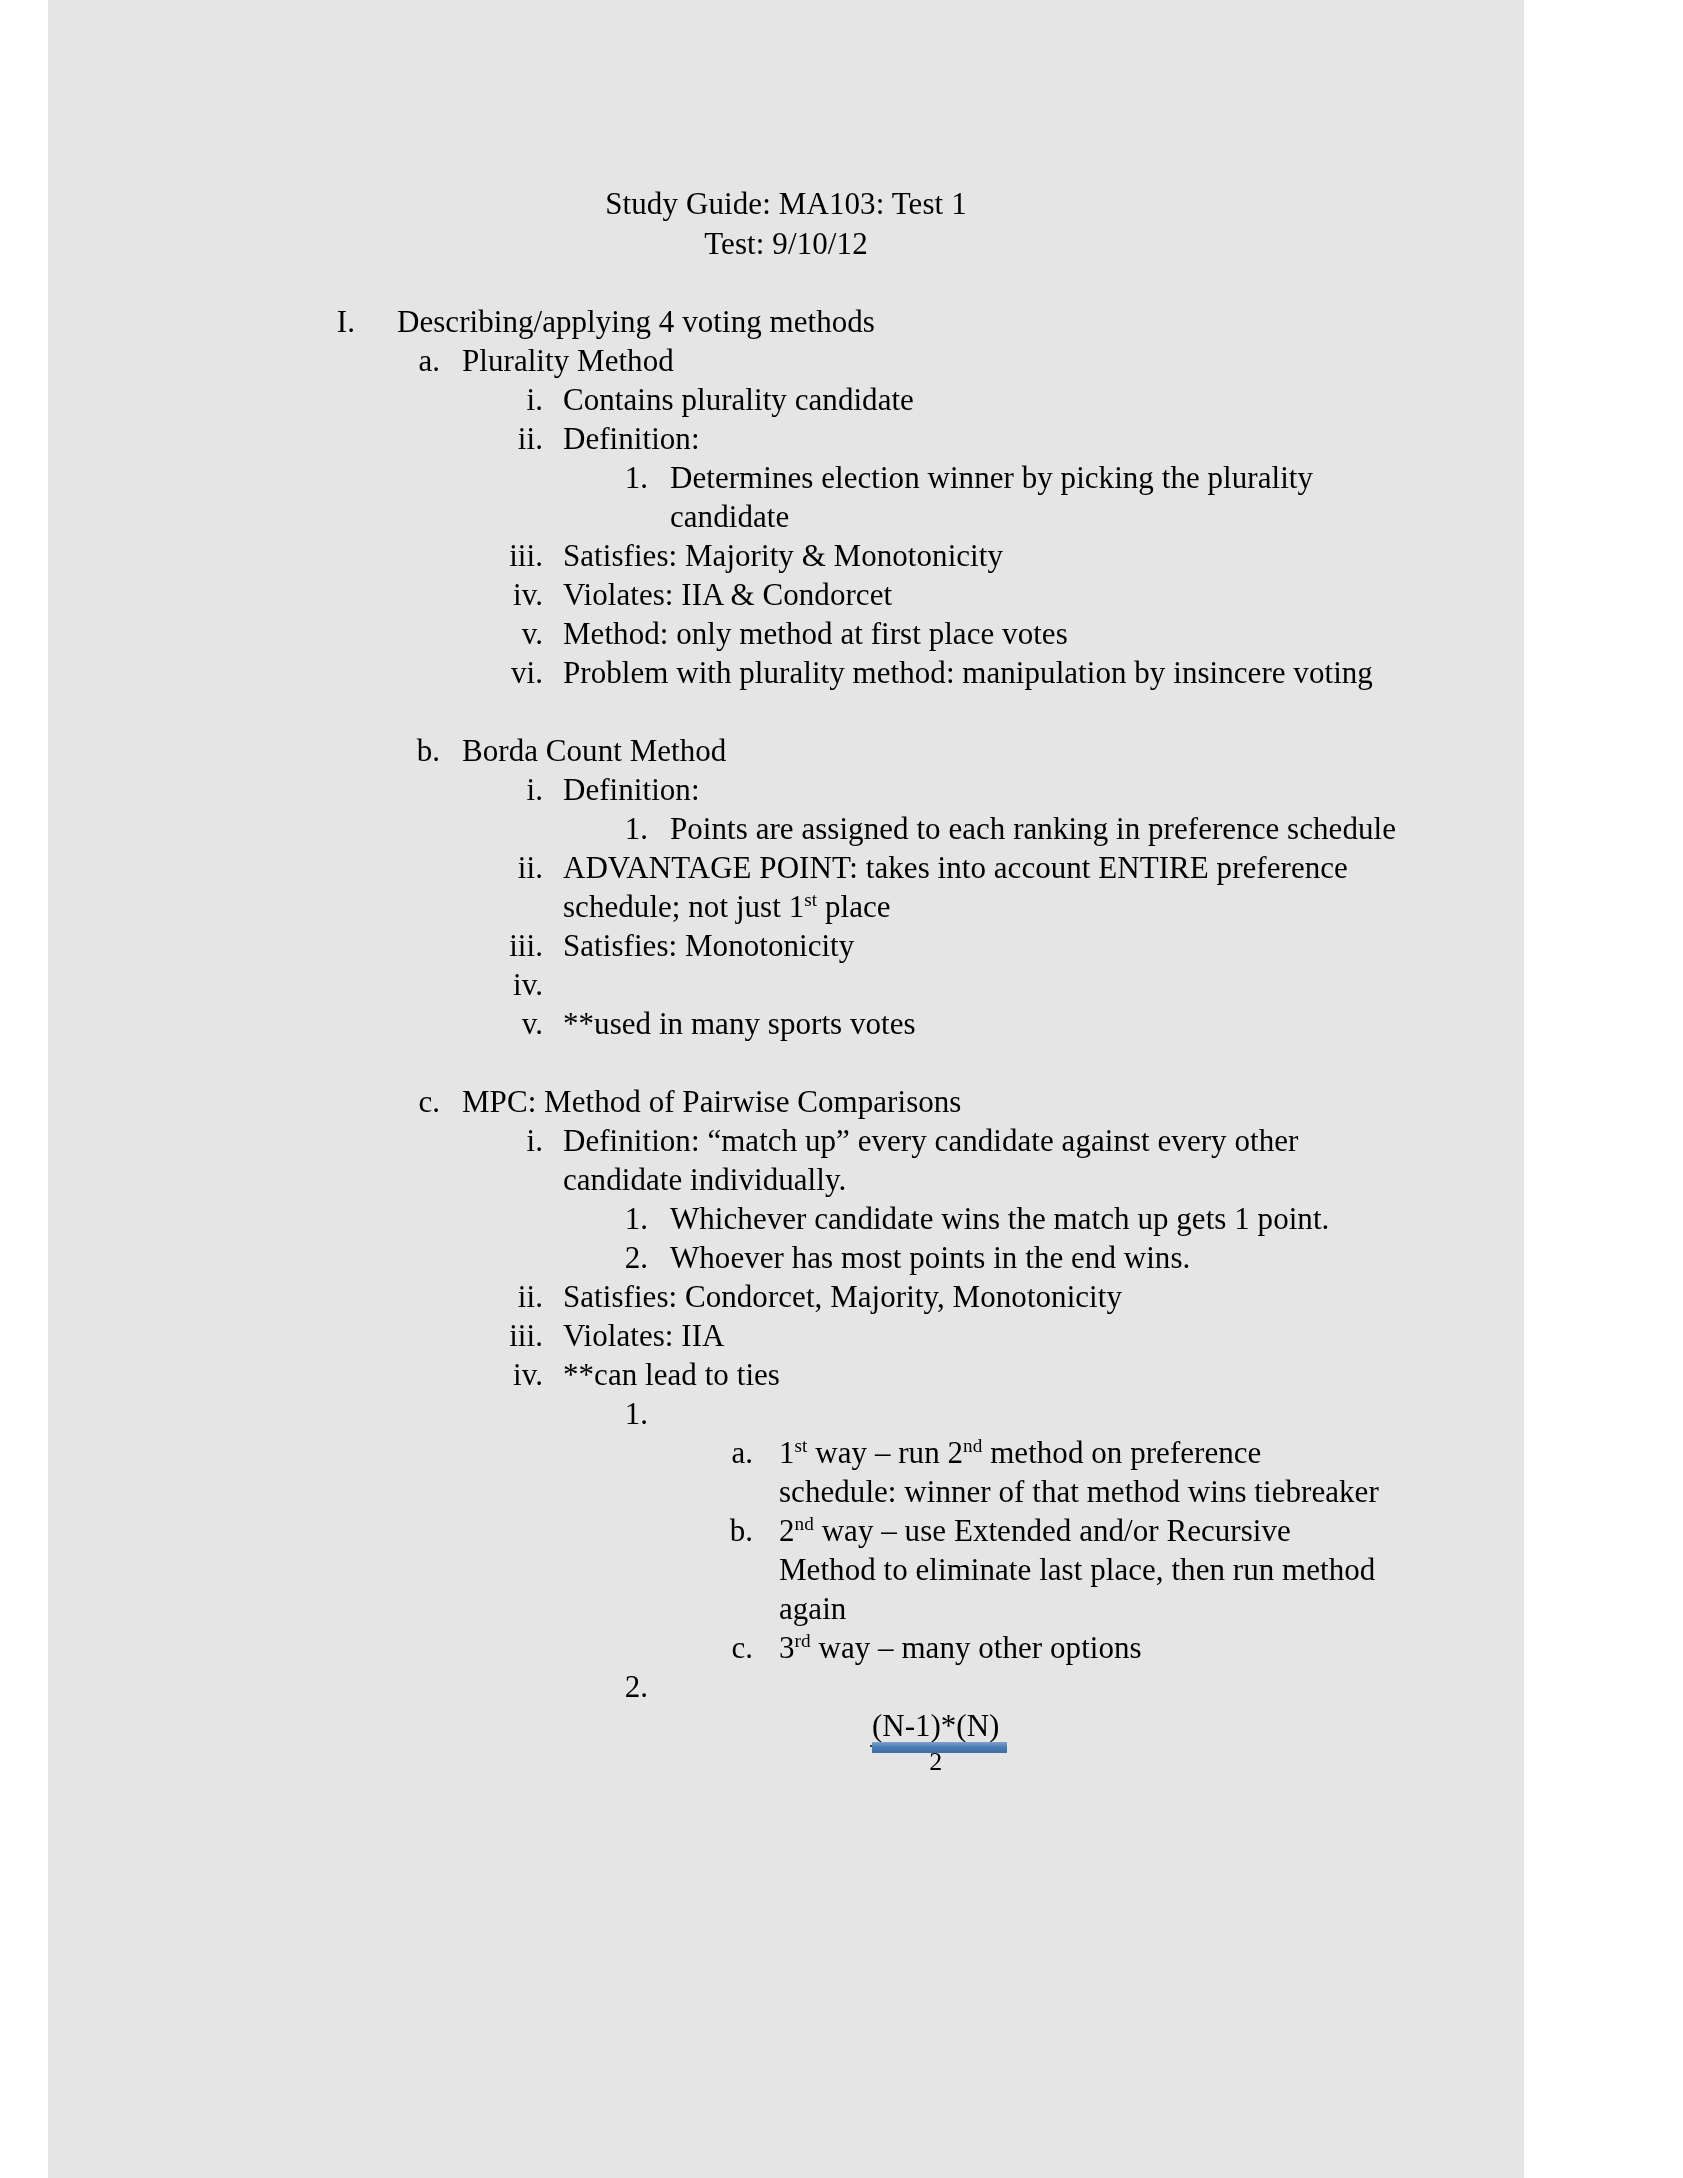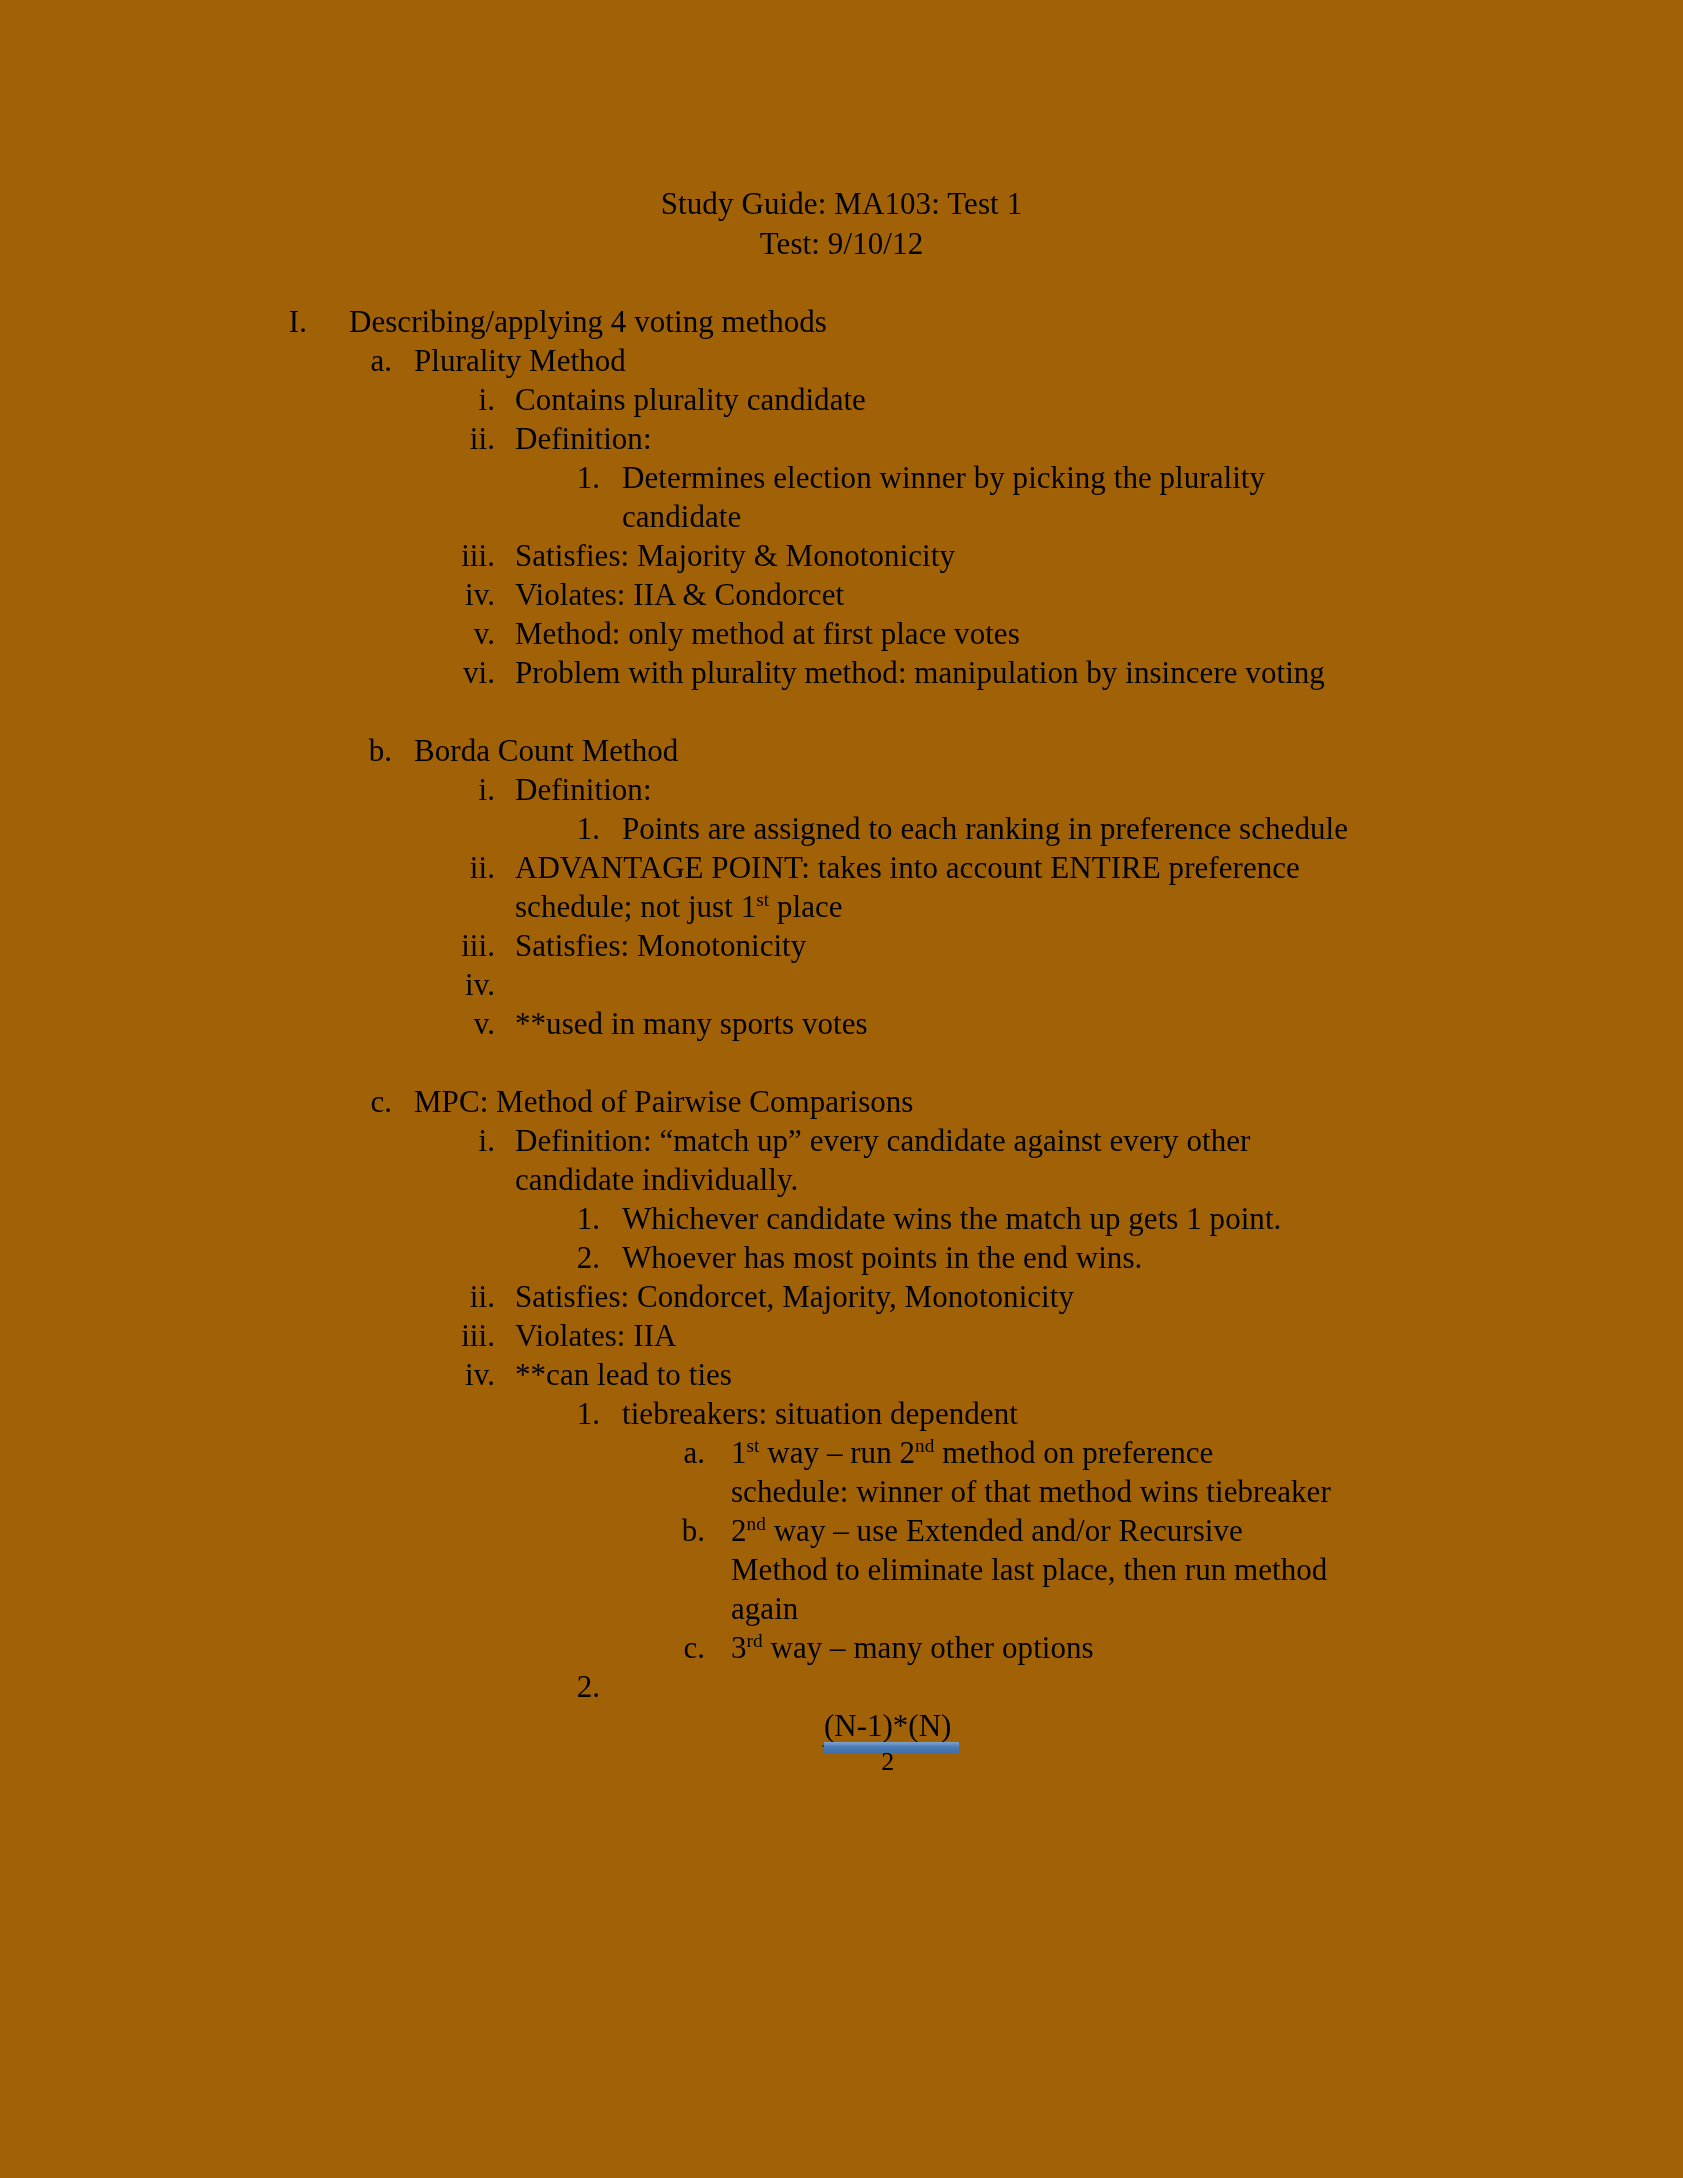--- a/index.html
+++ b/index.html
@@ -10,24 +10,25 @@
   body {
     width: 1683px;
     height: 2178px;
     font-family: "Liberation Serif", "DejaVu Serif", serif;
     color: #000000;
     -webkit-font-smoothing: antialiased;
   }
 
   #page {
     position: relative;
-    width: 1683px;
+    width: 1476px;
     height: 2178px;
-    background: #a16207;
+    background: #e5e5e5;
     overflow: hidden;
+    margin-left: 48px;
   }
 
   
   .title-block {
     padding-top: 184px;
     text-align: center;
     font-size: 31px;
     line-height: 40px;
     letter-spacing: 0.1px;
   }
@@ -251,21 +252,20 @@
       <span class="body">Violates: IIA</span>
     </div>
 
     <div class="row lvl3">
       <span class="marker">iv.</span>
       <span class="body">**can lead to ties</span>
     </div>
 
     <div class="row lvl4">
       <span class="marker">1.</span>
-      <span class="body">tiebreakers: situation dependent</span>
     </div>
 
     <div class="row lvl5">
       <span class="marker">a.</span>
       <span class="body"><span>1</span><sup>st</sup><span> way – run 2</span><sup>nd</sup><span> method on preference schedule: winner of that method wins tiebreaker</span></span>
     </div>
 
     <div class="row lvl5">
       <span class="marker">b.</span>
       <span class="body"><span>2</span><sup>nd</sup><span> way – use Extended and/or Recursive Method to eliminate last place, then run method again</span></span>

